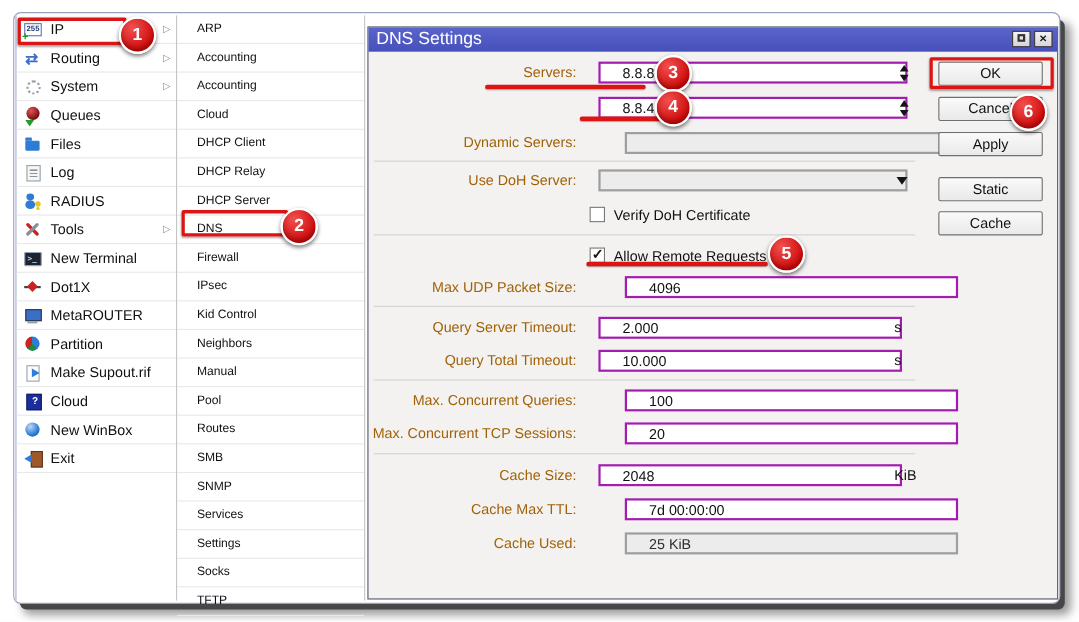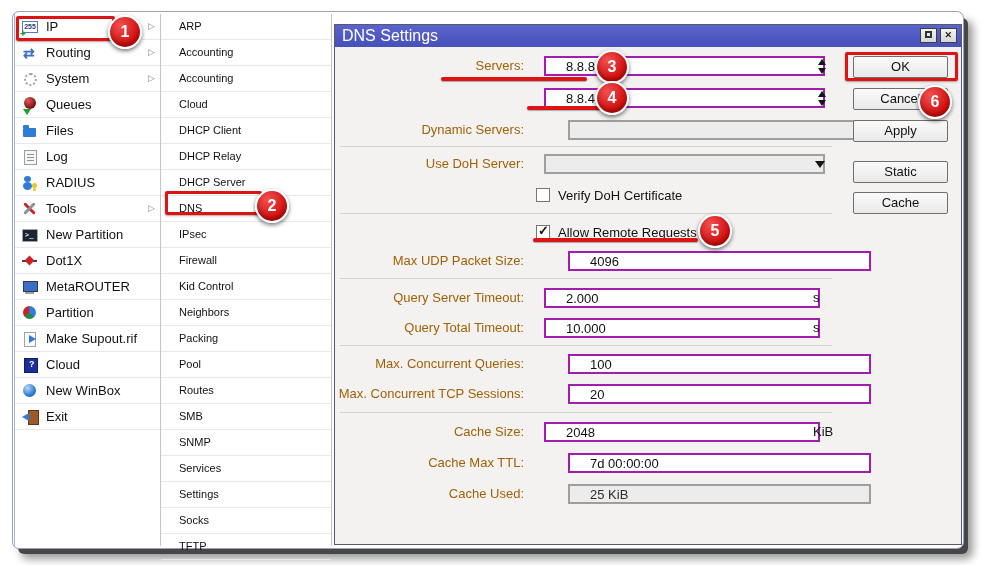--- a/index.html
+++ b/index.html
@@ -149,21 +149,21 @@
       <span class="ic ic-radius"></span>
       <span class="sb-label">RADIUS</span>
     </div>
     <div class="sb-item has-sub">
       <span class="ic ic-tools"></span>
       <span class="sb-label">Tools</span>
       <span class="arrow"></span>
     </div>
     <div class="sb-item">
       <span class="ic ic-terminal"></span>
-      <span class="sb-label">New Partition</span>
+      <span class="sb-label">New Terminal</span>
     </div>
     <div class="sb-item">
       <span class="ic ic-dot1x"></span>
       <span class="sb-label">Dot1X</span>
     </div>
     <div class="sb-item">
       <span class="ic ic-metarouter"></span>
       <span class="sb-label">MetaROUTER</span>
     </div>
     <div class="sb-item">
@@ -190,25 +190,25 @@
 
   <div class="submenu">
     <div class="sm-item">ARP</div>
     <div class="sm-item">Accounting</div>
     <div class="sm-item">Accounting</div>
     <div class="sm-item">Cloud</div>
     <div class="sm-item">DHCP Client</div>
     <div class="sm-item">DHCP Relay</div>
     <div class="sm-item">DHCP Server</div>
     <div class="sm-item">DNS</div>
+    <div class="sm-item">Firewall</div>
     <div class="sm-item">IPsec</div>
-    <div class="sm-item">Firewall</div>
     <div class="sm-item">Kid Control</div>
     <div class="sm-item">Neighbors</div>
-    <div class="sm-item">Packing</div>
+    <div class="sm-item">Manual</div>
     <div class="sm-item">Pool</div>
     <div class="sm-item">Routes</div>
     <div class="sm-item">SMB</div>
     <div class="sm-item">SNMP</div>
     <div class="sm-item">Services</div>
     <div class="sm-item">Settings</div>
     <div class="sm-item">Socks</div>
     <div class="sm-item">TFTP</div>
   </div>
 

